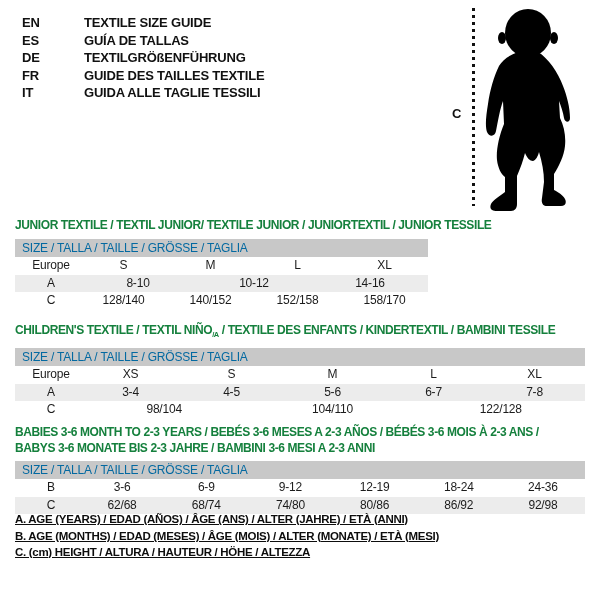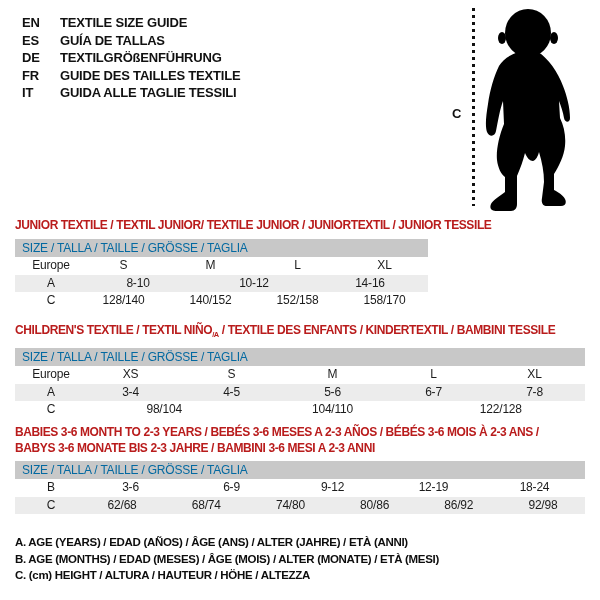--- a/index.html
+++ b/index.html
@@ -1,44 +1,44 @@
 <!DOCTYPE html>
 <html><head>
 <meta charset="utf-8">
 <style>
   html,body{margin:0;padding:0;background:#fff;}
   .page{position:relative;width:600px;height:600px;background:#ffffff;overflow:hidden;
         font-family:"Liberation Sans","DejaVu Sans",sans-serif;color:#111;}
 
   
   .langs{position:absolute;left:22px;top:14px;font-weight:bold;font-size:13px;letter-spacing:-0.2px;}
-  .lang-row{display:flex;height:17.5px;line-height:17.5px;}
+  .lang-row{display:flex;height:17.5px;line-height:17.5px;gap:24px;}
   .lang-row .code{width:38px;}
 
   
   .dots{position:absolute;left:472px;top:8px;width:3px;height:198px;
         background:repeating-linear-gradient(to bottom,#111 0 3px,transparent 3px 7px);}
   .measure-label{position:absolute;left:452px;top:106px;font-weight:bold;font-size:13px;}
   .silhouette{position:absolute;left:484px;top:6px;}
 
   
   .tbl-title{position:absolute;left:15px;font-weight:bold;font-size:12px;
-             letter-spacing:-0.4px;white-space:nowrap;color:#b91c1c;line-height:16px;}
+             letter-spacing:-0.4px;white-space:nowrap;color:#15803d;line-height:16px;}
   .tbl-title sub{font-size:0.62em;}
   .tbl{position:absolute;left:15px;font-size:12px;letter-spacing:-0.2px;color:#1c1c1c;}
   .band{height:18px;line-height:18px;background:#c8c8c8;color:#0369a1;padding-left:7px;
         font-size:12px;letter-spacing:-0.2px;}
   .trow{display:flex;height:17.5px;line-height:17.5px;}
   .trow.alt{background:#ececec;}
   .trow .lbl{width:65px;padding-left:7px;box-sizing:border-box;text-align:center;}
   .trow .cell{flex:1;text-align:center;}
 
   
-  .legend{position:absolute;left:15px;top:534px;font-weight:bold;font-size:11.5px;
-          letter-spacing:-0.3px;line-height:16.5px;color:#0d0d0d;}
+  .legend{position:absolute;left:15px;top:511px;font-weight:bold;font-size:11.5px;
+          letter-spacing:-0.3px;line-height:16.5px;color:#0d0d0d;text-decoration:underline;}
 </style>
 </head>
 <body>
 
 <div class="page">
 
   <div class="langs">
     <div class="lang-row">
       <span class="code">EN</span>
       <span>TEXTILE SIZE GUIDE</span>
@@ -164,20 +164,21 @@
   </div>
   <div class="tbl" style="top:461px;width:570px">
     <div class="band">SIZE / TALLA / TAILLE / GRÖSSE / TAGLIA</div>
     <div class="trow">
       <span class="lbl">B</span>
       <span class="cell">3-6</span>
       <span class="cell">6-9</span>
       <span class="cell">9-12</span>
       <span class="cell">12-19</span>
       <span class="cell">18-24</span>
+      <span class="cell">24-36</span>
     </div>
     <div class="trow alt">
       <span class="lbl">C</span>
       <span class="cell">62/68</span>
       <span class="cell">68/74</span>
       <span class="cell">74/80</span>
       <span class="cell">80/86</span>
       <span class="cell">86/92</span>
       <span class="cell">92/98</span>
     </div>

